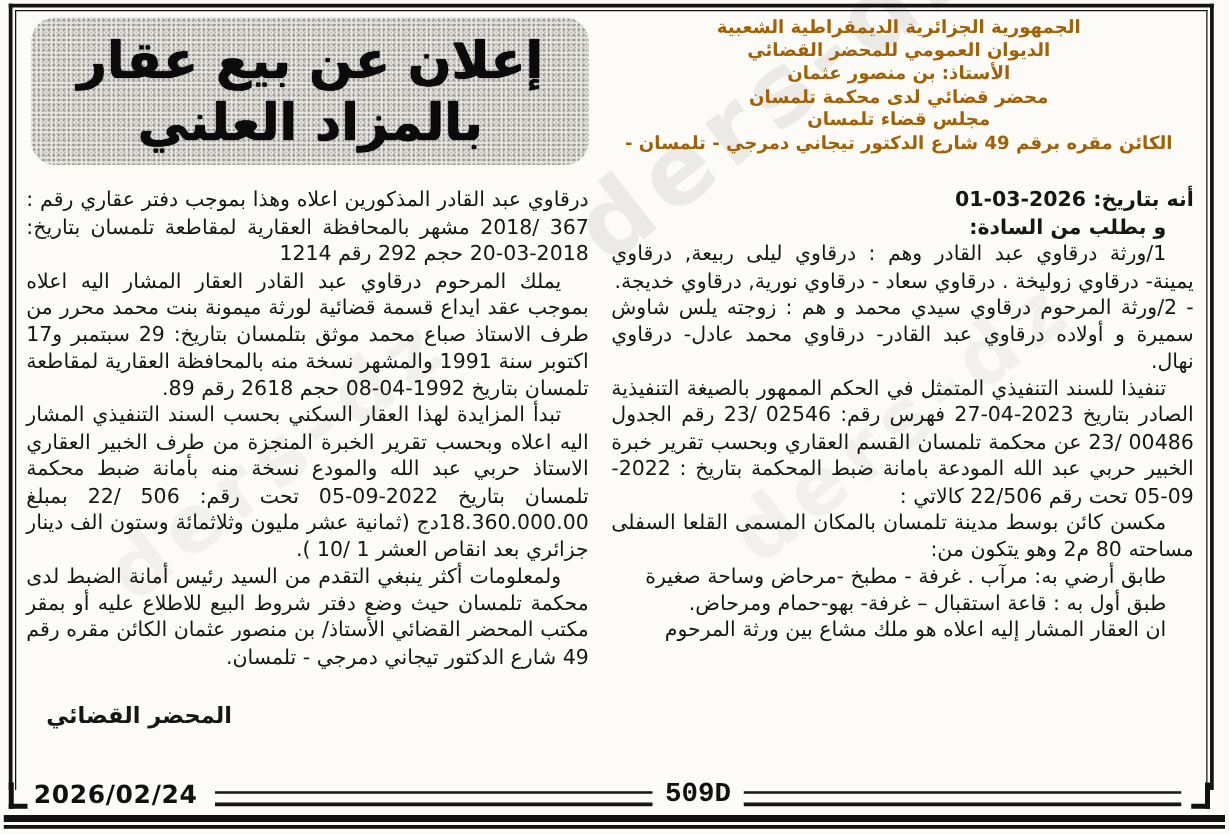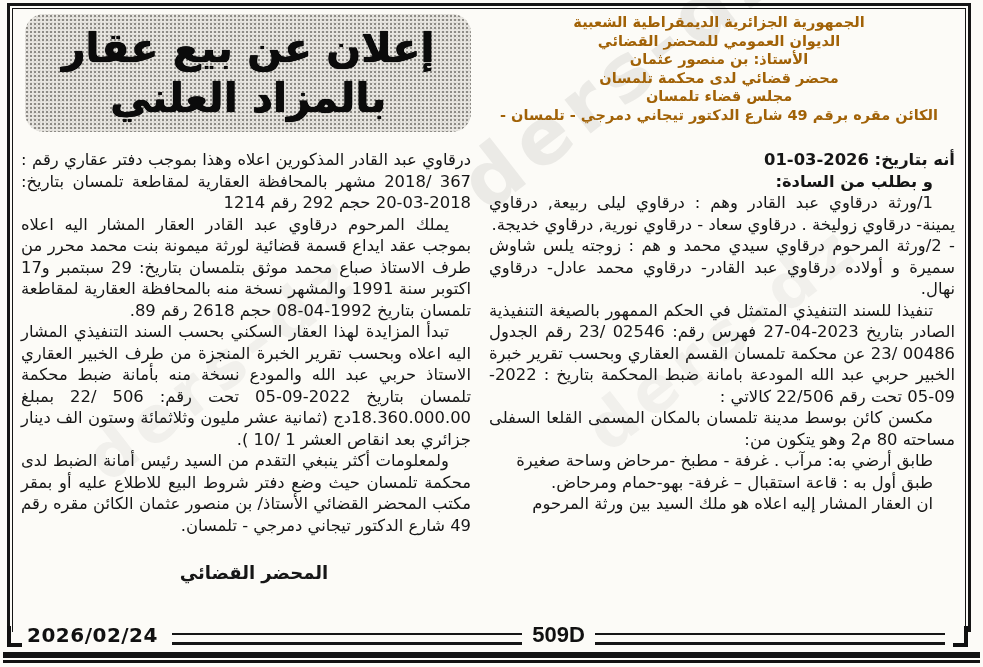--- a/index.html
+++ b/index.html
@@ -51,40 +51,40 @@
     position:absolute;direction:rtl;color:#161616;
     font-size:16.4px;line-height:21.5px;
   }
   .col-right{right:10px;top:140px;width:466px;}
   .col-left{left:8px;top:140px;width:450px;}
   .par{margin:0;text-align:justify;text-indent:22px;}
   .par.flush{text-indent:0;}
   .par.bold{font-weight:bold;text-align:right;}
   .signature{
     font-weight:bold;font-size:18px;margin-top:26px;
-    text-align:center;padding-left:16px;direction:rtl;
+    text-align:left;padding-left:16px;direction:rtl;
   }
   
   .footer{
     position:absolute;left:7px;top:622px;width:961px;height:26px;
     display:flex;align-items:center;direction:ltr;
   }
   .bracket{width:11px;height:17px;}
   .bracket-left{border-left:4px solid #111;border-bottom:4px solid #111;margin-top:2px;}
   .bracket-right{border-right:4px solid #111;border-bottom:4px solid #111;margin-top:2px;}
   .footer-date{
     font-weight:bold;font-size:20px;letter-spacing:0.5px;
     margin:0 6px 0 5px;color:#111;
   }
   .sep{
     flex:1;height:7px;align-self:center;margin:8px 8px 0 8px;
     border-top:2px solid #161616;border-bottom:3px solid #161616;
   }
   .footer-ref{
-    font-family:Liberation Sans, sans-serif;font-weight:bold;
+    font-family:Liberation Mono, monospace;font-weight:bold;
     font-size:22px;color:#111;margin:0 2px;
   }
   .footer-paper{
     direction:rtl;font-weight:900;font-size:25px;color:#1c1c1c;
     margin:0 4px;text-shadow:0 0 1px #1c1c1c;
   }
   
   .bottom-strip{
     position:absolute;left:3px;top:652px;width:977px;height:11px;
     background:linear-gradient(180deg,#121212 0 6px,#fcfbf7 6px 8px,#121212 8px 11px);
@@ -127,21 +127,21 @@
 
       <div class="col col-right">
         <p class="par bold flush">أنه بتاريخ: 2026-03-01</p>
         <p class="par bold">و بطلب من السادة:</p>
         <p class="par">1/ورثة درقاوي عبد القادر وهم : درقاوي ليلى ربيعة, درقاوي يمينة- درقاوي زوليخة . درقاوي سعاد - درقاوي نورية, درقاوي خديجة.</p>
         <p class="par flush">- 2/ورثة المرحوم درقاوي سيدي محمد و هم : زوجته يلس شاوش سميرة و أولاده درقاوي عبد القادر- درقاوي محمد عادل- درقاوي نهال.</p>
         <p class="par">تنفيذا للسند التنفيذي المتمثل في الحكم الممهور بالصيغة التنفيذية الصادر بتاريخ 2023-04-27 فهرس رقم: 02546 /23 رقم الجدول 00486 /23 عن محكمة تلمسان القسم العقاري وبحسب تقرير خبرة الخبير حربي عبد الله المودعة بامانة ضبط المحكمة بتاريخ : 2022-09-05 تحت رقم 22/506 كالاتي :</p>
         <p class="par">مكسن كائن بوسط مدينة تلمسان بالمكان المسمى القلعا السفلى مساحته 80 م2 وهو يتكون من:</p>
         <p class="par">طابق أرضي به: مرآب . غرفة - مطبخ -مرحاض وساحة صغيرة</p>
         <p class="par">طبق أول به : قاعة استقبال – غرفة- بهو-حمام ومرحاض.</p>
-        <p class="par">ان العقار المشار إليه اعلاه هو ملك السيد بين ورثة المرحوم</p>
+        <p class="par">ان العقار المشار إليه اعلاه هو ملك مشاع بين ورثة المرحوم</p>
       </div>
 
       <div class="col col-left">
         <p class="par flush">درقاوي عبد القادر المذكورين اعلاه وهذا بموجب دفتر عقاري رقم : 367 /2018 مشهر بالمحافظة العقارية لمقاطعة تلمسان بتاريخ: 2018-03-20 حجم 292 رقم 1214</p>
         <p class="par">يملك المرحوم درقاوي عبد القادر العقار المشار اليه اعلاه بموجب عقد ايداع قسمة قضائية لورثة ميمونة بنت محمد محرر من طرف الاستاذ صباع محمد موثق بتلمسان بتاريخ: 29 سبتمبر و17 اكتوبر سنة 1991 والمشهر نسخة منه بالمحافظة العقارية لمقاطعة تلمسان بتاريخ 1992-04-08 حجم 2618 رقم 89.</p>
         <p class="par">تبدأ المزايدة لهذا العقار السكني بحسب السند التنفيذي المشار اليه اعلاه وبحسب تقرير الخبرة المنجزة من طرف الخبير العقاري الاستاذ حربي عبد الله والمودع نسخة منه بأمانة ضبط محكمة تلمسان بتاريخ 2022-09-05 تحت رقم: 506 /22 بمبلغ 18.360.000.00دج (ثمانية عشر مليون وثلاثمائة وستون الف دينار جزائري بعد انقاص العشر 1 /10 ).</p>
         <p class="par">ولمعلومات أكثر ينبغي التقدم من السيد رئيس أمانة الضبط لدى محكمة تلمسان حيث وضع دفتر شروط البيع للاطلاع عليه أو بمقر مكتب المحضر القضائي الأستاذ/ بن منصور عثمان الكائن مقره رقم 49 شارع الدكتور تيجاني دمرجي - تلمسان.</p>
         <div class="signature">المحضر القضائي</div>
       </div>
 

